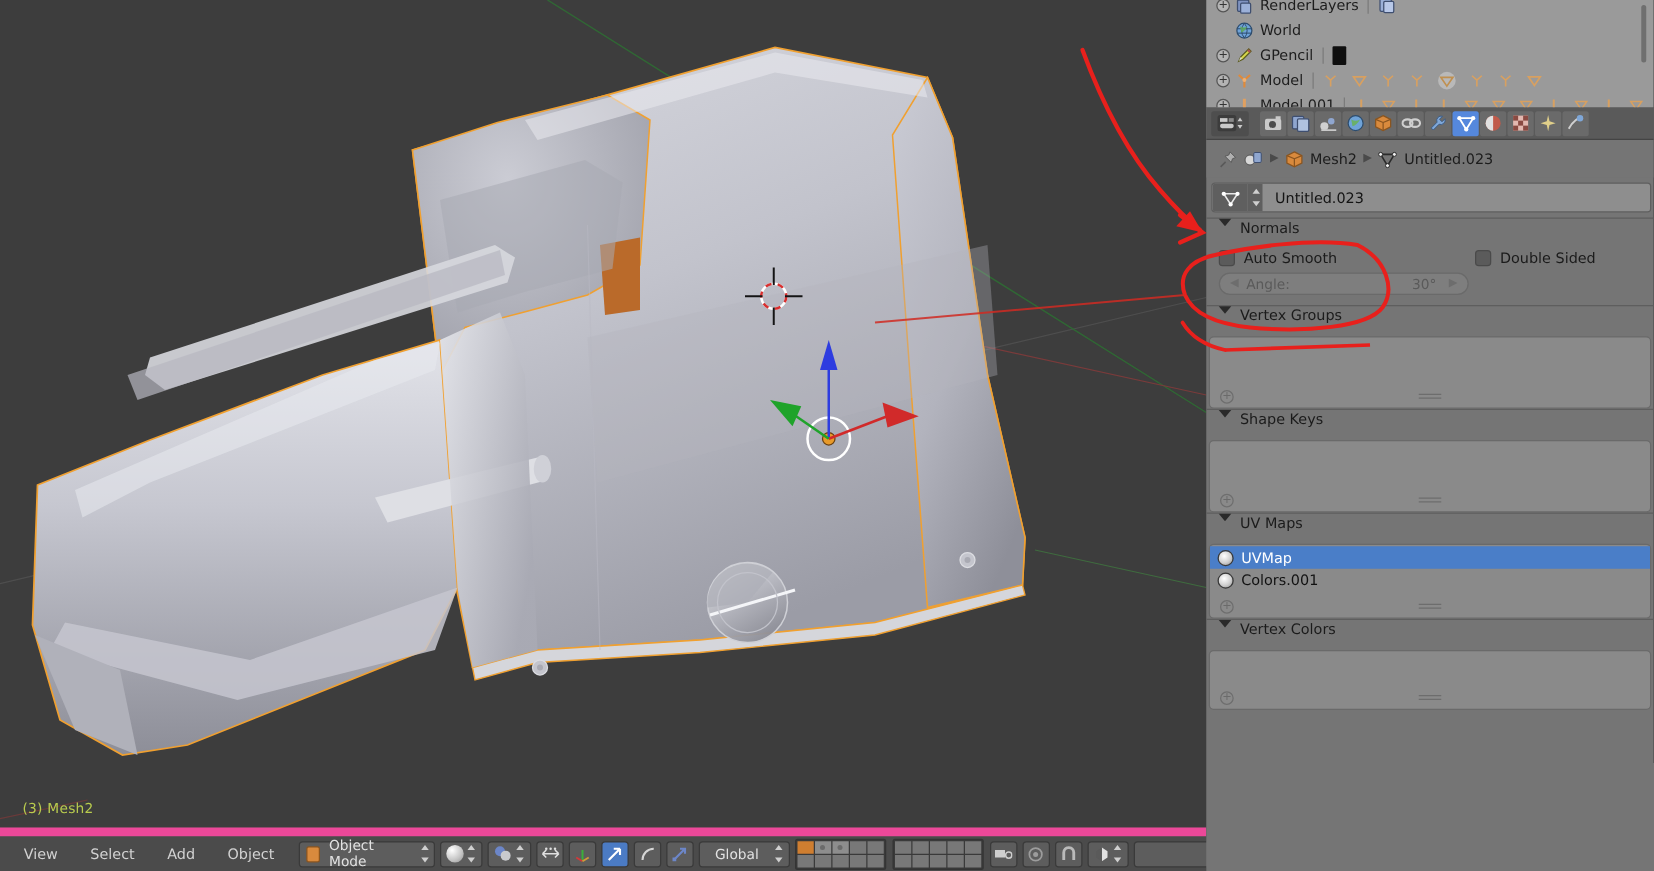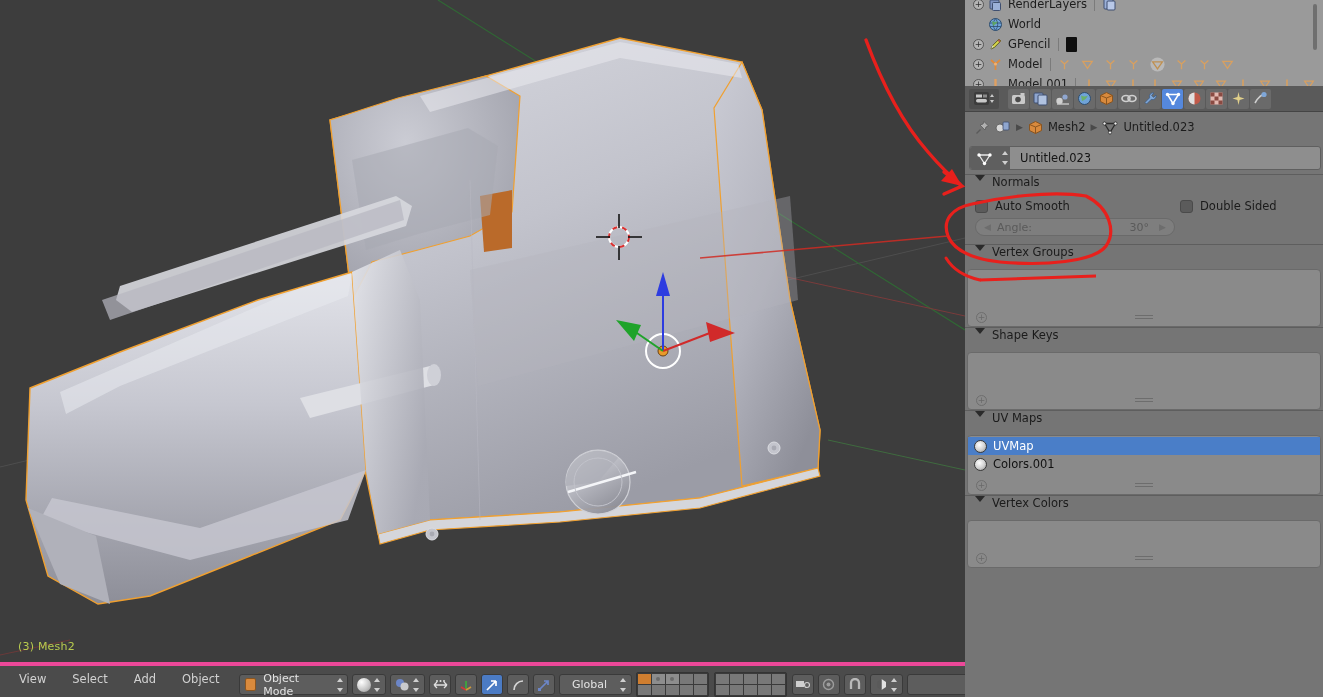--- a/index.html
+++ b/index.html
@@ -9,22 +9,22 @@
 
   
   #viewport { position:absolute; left:0; top:0; width:965px; height:662px;
     background:#3d3d3d; overflow:hidden; }
   #vp-canvas { position:absolute; inset:0; }
   #vp-status { position:absolute; left:18px; top:640px; font-size:11px;
     color:#b9cc4e; letter-spacing:.2px; }
 
   
   #vp-header { position:absolute; left:0; top:662px; width:965px; height:35px;
-    background:#4b4b4b; border-top:4px solid #ec4899; display:flex;
-    align-items:flex-end; padding-left:6px; gap:0px; }
+    background:#4b4b4b; border-top:7px solid #ec4899; display:flex;
+    align-items:center; padding-left:6px; gap:0px; }
   .menu-item { color:#d2d2d2; font-size:11.5px; padding:0 13px; line-height:35px;
     cursor:default; }
   .hdr-group { display:flex; align-items:center; margin-left:6px; }
   .dd { background:#5d5d5d; border:1px solid #3a3a3a; border-radius:3px; height:21px;
     display:flex; align-items:center; color:#e2e2e2; font-size:11px; padding:0 4px;
     margin-right:4px; }
   .dd .lbl { padding:0 10px 0 4px; }
   .spin { width:8px; height:14px; display:flex; flex-direction:column;
     justify-content:space-between; align-items:center; margin-left:2px;}
   .spin i { display:block; width:0;height:0;border-left:3px solid transparent;

